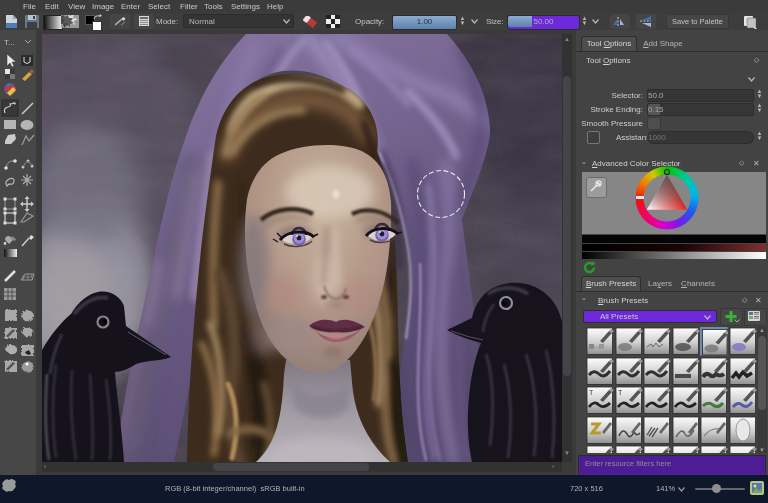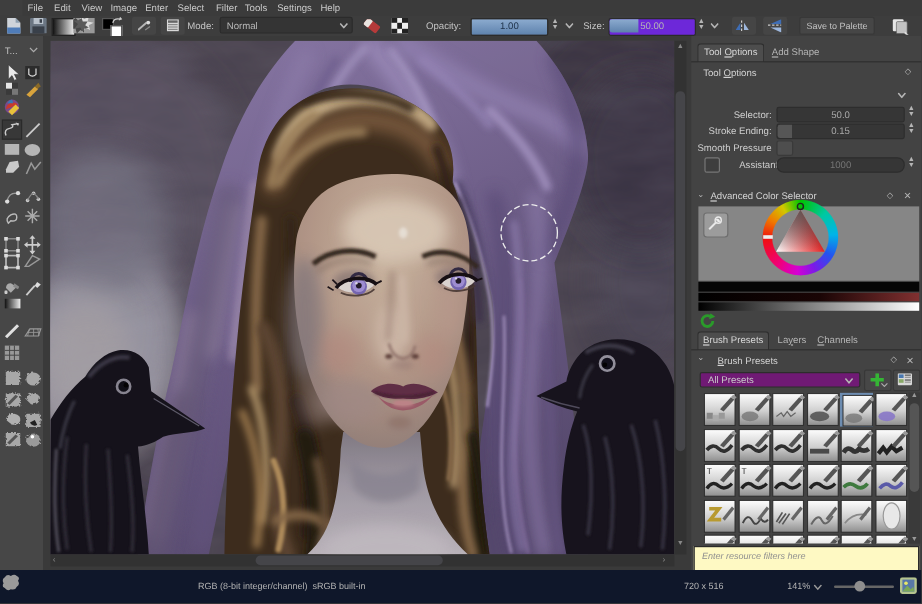--- a/index.html
+++ b/index.html
@@ -6,21 +6,21 @@
 #app{position:relative;width:768px;height:503px;overflow:hidden;font-family:"Liberation Sans",sans-serif;background:#3e3e3e;}
 .abs{position:absolute;}
 #menubar{left:0;top:0;width:768px;height:13px;background:#3b3b3b;color:#c9c9c9;font-size:8px;margin-left:19px;}
 #menubar span{position:absolute;top:2px;}
 #toolbar{left:0;top:13px;width:768px;height:17px;background:#3d3d3d;border-bottom:1px solid #333;}
 #toolbox{left:0;top:30px;width:36px;height:445px;background:#474747;}
 #canvasarea{left:36px;top:30px;width:540px;height:445px;background:#3a3a3a;}
 #rightpanel{left:576px;top:30px;width:192px;height:445px;background:#434343;}
 #statusbar{left:0;top:475px;width:768px;height:28px;background:#0f172a;color:#b3b3b3;font-size:7.5px;}
 .lbl{position:absolute;color:#cecece;font-size:8px;}
-.input{position:absolute;background:#363636;border:1px solid #2d2d2d;border-radius:2px;color:#a9a9a9;font-size:8px;text-align:center;}
+.input{position:absolute;background:#363636;border:1px solid #2d2d2d;border-radius:2px;color:#a9a9a9;font-size:8px;}
 .spin{position:absolute;width:9px;color:#b5b5b5;font-size:6px;line-height:5px;text-align:center;}
 .tab-active{position:absolute;background:#4d4d4d;border:1px solid #2e2e2e;border-bottom:none;border-radius:3px 3px 0 0;color:#d6d6d6;font-size:8px;text-align:center;}
 .tab-inactive{position:absolute;color:#b5b5b5;font-size:8px;text-align:center;}
 .hdr{position:absolute;color:#d2d2d2;font-size:8px;}
 </style>
 </head>
 <body>
 <div id="app">
 
 <div id="menubar" class="abs">
@@ -514,21 +514,21 @@
 
 <div class="tab-active" style="left:5px;top:246px;width:58px;height:15px;line-height:14px"><span style="text-decoration:underline">B</span>rush Presets</div>
 <div class="tab-inactive" style="left:68px;top:249px;width:32px">La<span style="text-decoration:underline">y</span>ers</div>
 <div class="tab-inactive" style="left:102px;top:249px;width:40px"><span style="text-decoration:underline">C</span>hannels</div>
 <div class="abs" style="left:0;top:261px;width:192px;height:1px;background:#2e2e2e"></div>
 
 <span class="abs" style="left:5px;top:264px;color:#b5b5b5;font-size:7px">⌄</span>
 <span class="hdr" style="left:22px;top:266px"><span style="text-decoration:underline">B</span>rush Presets</span>
 <span class="abs" style="left:166px;top:266px;color:#b5b5b5;font-size:7px">◇</span>
 <span class="abs" style="left:179px;top:266px;color:#b5b5b5;font-size:8px">✕</span>
-<div class="abs" style="left:7px;top:280px;width:134px;height:13px;background:#701a75;border:1px solid #2d2d2d;border-radius:2px;color:#c9c9c9;font-size:8px;line-height:12px;padding-left:6px;box-sizing:border-box">All Presets</div>
+<div class="abs" style="left:7px;top:280px;width:134px;height:13px;background:#6d28d9;border:1px solid #2d2d2d;border-radius:2px;color:#c9c9c9;font-size:8px;line-height:12px;padding-left:16px;box-sizing:border-box">All Presets</div>
 <svg class="abs" style="left:128px;top:285px" width="7" height="5" viewBox="0 0 7 5">
         <path d="M0.5 0.5 L3.5 4 L6.5 0.5" stroke="#b5b5b5" stroke-width="1.3" fill="none"></path>
       </svg>
 <div class="abs" style="left:144px;top:278px;width:21px;height:16px;background:#474747;border:1px solid #383838;border-radius:2px"></div>
 <svg class="abs" style="left:148px;top:281px" width="13" height="11" viewBox="0 0 13 11">
         <path d="M5.5 0 h3 v4 h4 v3 h-4 v4 h-3 v-4 h-4 v-3 h4 z" fill="#35b535"></path>
       </svg>
 <svg class="abs" style="left:158px;top:289px" width="6" height="4" viewBox="0 0 6 4">
         <path d="M0.5 0.5 L3 3 L5.5 0.5" stroke="#aaa" stroke-width="1" fill="none"></path>
       </svg>
@@ -792,21 +792,21 @@
           </g>
         </svg>
       </div>
 
 <div class="abs" style="left:181px;top:297px;width:10px;height:126px;background:#3a3a3a"></div>
 <div class="abs" style="left:182px;top:306px;width:8px;height:74px;background:#555;border-radius:4px"></div>
 <div class="abs" style="left:183px;top:297px;color:#999;font-size:6px">▲</div>
 <div class="abs" style="left:183px;top:117px;color:#999;font-size:6px"></div>
 <div class="abs" style="left:183px;top:417px;color:#999;font-size:6px">▼</div>
 
-<div class="abs" style="left:2px;top:425px;width:188px;height:28px;background:#fef9c3;border:1px solid #2a2a2a;color:#8f8f8f;font-size:7.5px;font-style:italic;line-height:15px;padding-left:6px;box-sizing:border-box">Enter resource filters here</div>
+<div class="abs" style="left:2px;top:425px;width:188px;height:28px;background:#4c1d95;border:1px solid #2a2a2a;color:#8f8f8f;font-size:7.5px;line-height:15px;padding-left:6px;box-sizing:border-box">Enter resource filters here</div>
 </div>
 
 <div id="statusbar" class="abs">
 <svg class="abs" style="left:2px;top:3px" width="15" height="15" viewBox="0 0 15 15">
         <path d="M2 3 q2 -3 5 -1 q3 -2 5 0 q3 1 1 4 q2 3 -1 5 q-1 3 -5 2 q-3 2 -5 -1 q-3 -1 -1 -4 q-2 -3 1 -5 z" fill="#9a9a9a"></path>
       </svg>
 <span class="abs" style="left:165px;top:9px">RGB (8-bit integer/channel)&nbsp; sRGB built-in</span>
 <span class="abs" style="left:570px;top:9px">720 x 516</span>
 <span class="abs" style="left:656px;top:9px">141%</span>
 <svg class="abs" style="left:678px;top:12px" width="7" height="5" viewBox="0 0 7 5">

